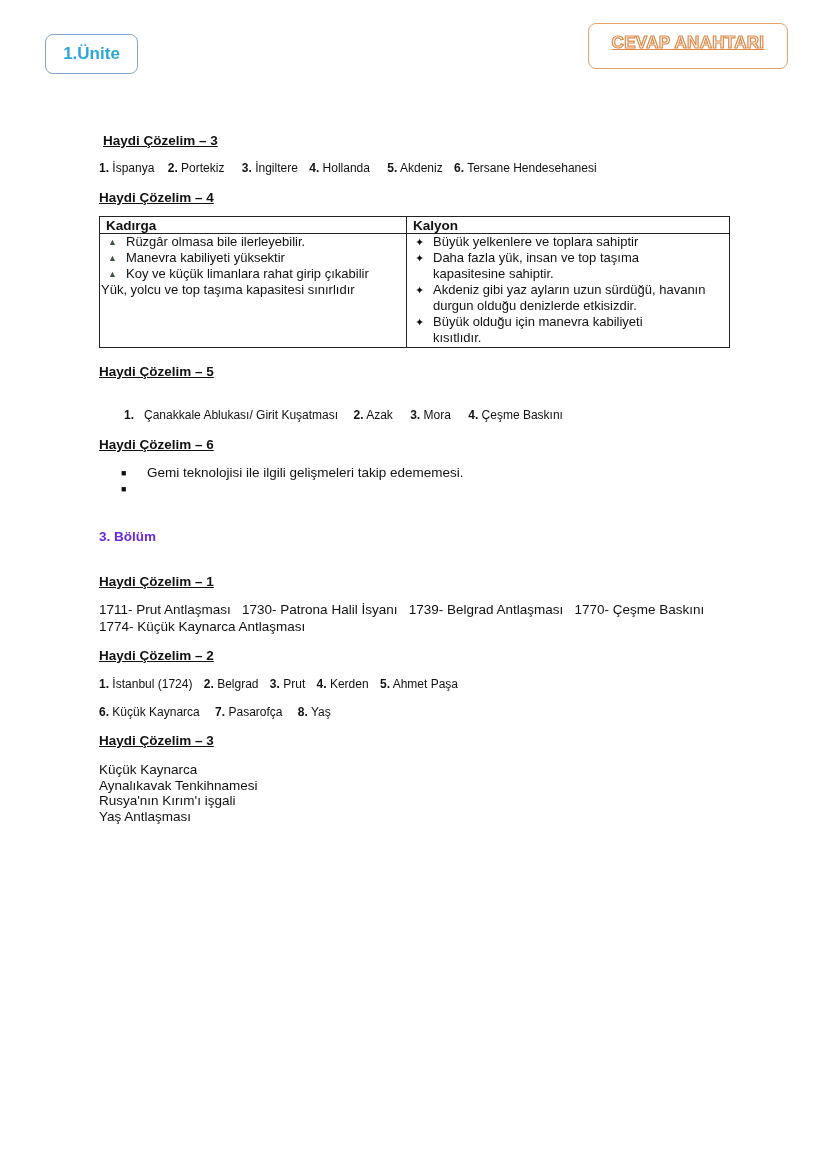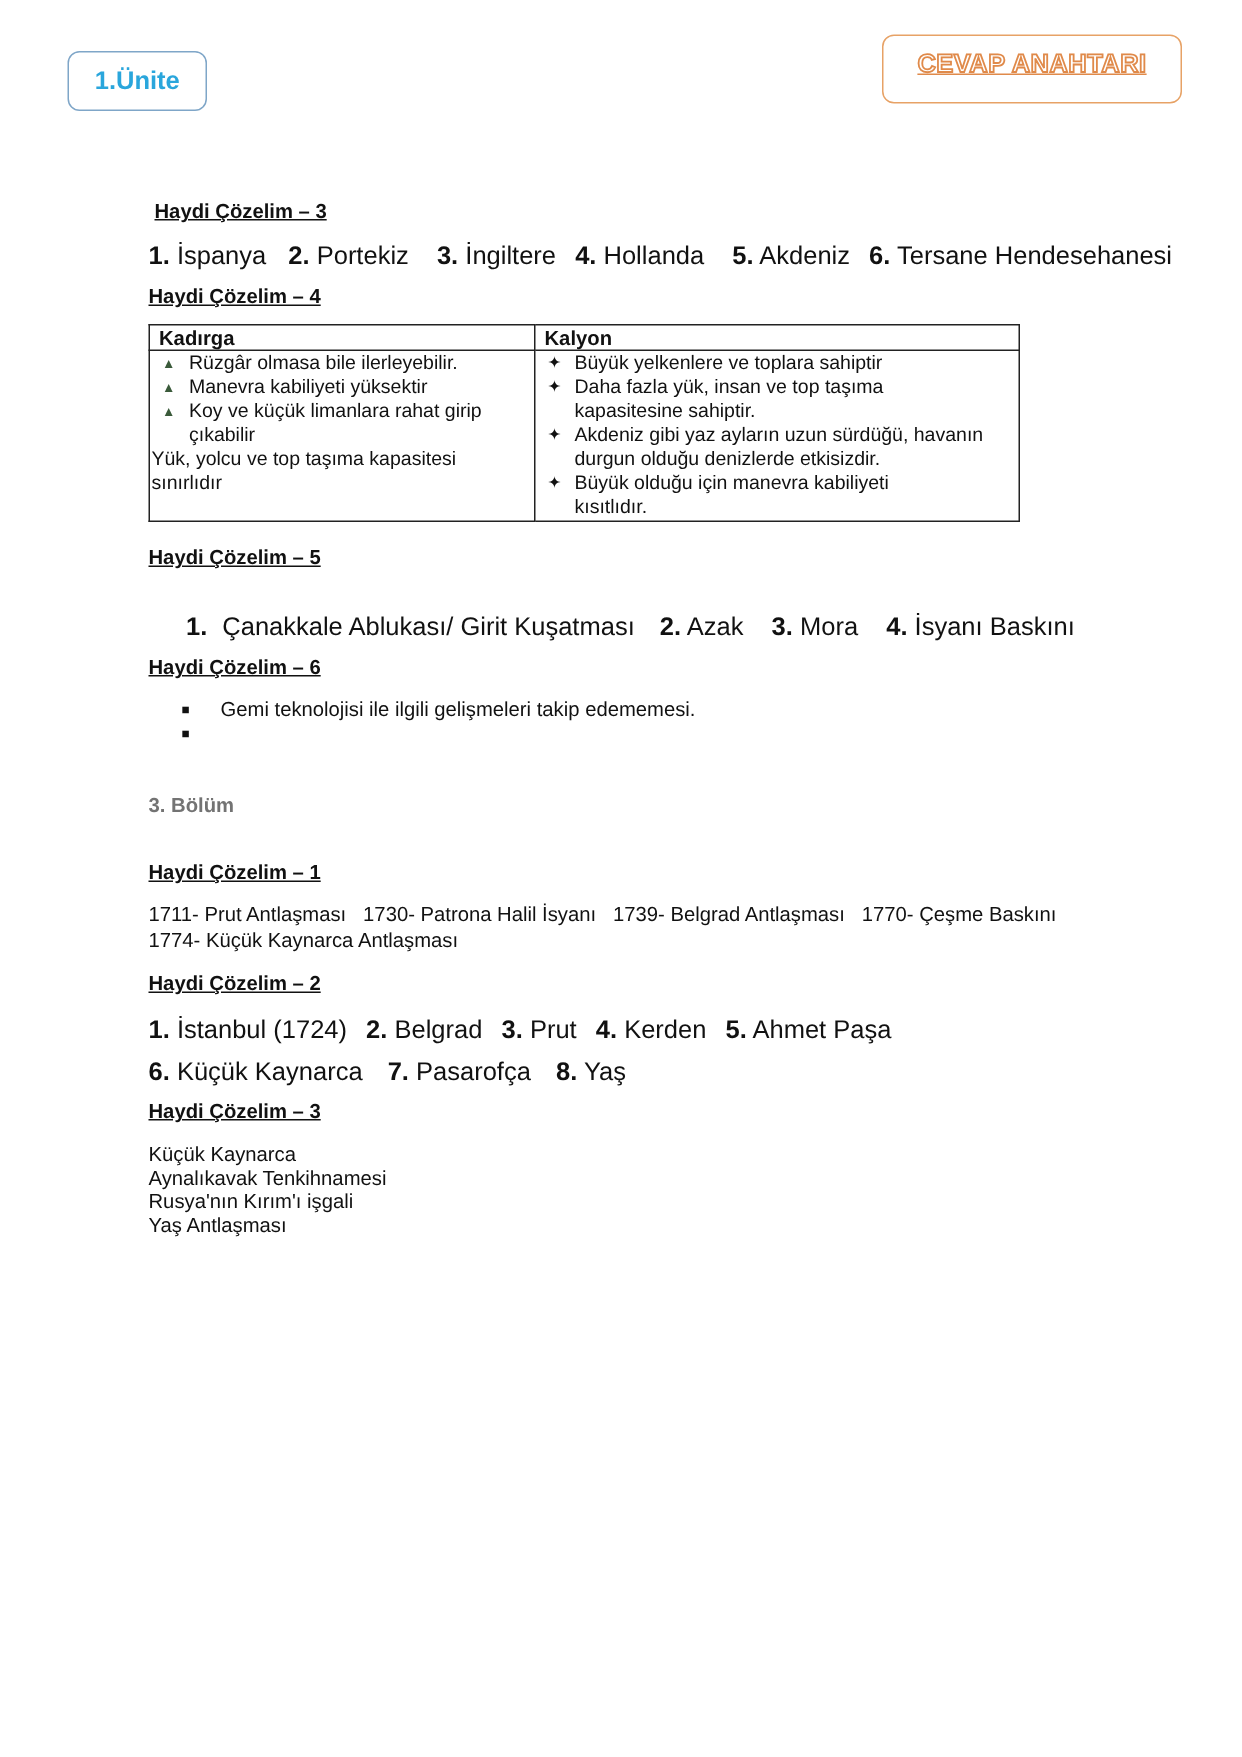--- a/index.html
+++ b/index.html
@@ -18,41 +18,41 @@
     border: 1.5px solid #e7a266; border-radius: 8px; box-sizing: border-box;
     display: flex; align-items: flex-start; justify-content: center; padding-top: 9px;
     font-weight: bold; font-size: 17px; color: #fff;
     -webkit-text-stroke: 1.2px #e08a4a; letter-spacing: 0.3px; text-decoration: underline;
   }
   .content { position: absolute; left: 99px; top: 0; width: 640px; }
   .h {
     position: absolute; font-weight: bold; text-decoration: underline;
     font-size: 13.5px; white-space: nowrap;
   }
-  .line { position: absolute; white-space: nowrap; font-size: 17px; }
+  .line { position: absolute; white-space: nowrap; font-size: 12px; }
   .line b { font-weight: bold; }
   .sp { display: inline-block; }
   table.cmp {
-    position: absolute; left: 0; top: 216px; width: 581px;
+    position: absolute; left: 0; top: 216px; width: 631px;
     border-collapse: collapse; font-size: 13px;
   }
   table.cmp td, table.cmp th {
     border: 1px solid #222; vertical-align: top; padding: 0 6px; text-align: left;
   }
   table.cmp th { font-weight: bold; font-size: 13.5px; padding-top: 1px; }
   table.cmp td.l { width: 303px; }
   .bl { display: flex; line-height: 16px; }
   .bl .mk { width: 18px; flex: none; text-align: left; padding-left: 2px; }
   .bl .mk.tri { color: #3a5a3a; font-size: 9px; line-height: 16px; }
   .bl .mk.star { color: #111; font-size: 11px; }
   .plain { line-height: 16px; }
   .bul6 { position: absolute; display: flex; font-size: 13.5px; white-space: nowrap; line-height: 16px; }
   .bul6 .sq { width: 26px; padding-left: 22px; font-size: 9px; line-height: 16px; }
   .section-title {
-    position: absolute; color: #737373; font-weight: bold; font-size: 13.5px;
+    position: absolute; color: #6d28d9; font-weight: bold; font-size: 13.5px;
   }
   .plainline { position: absolute; font-size: 13.5px; white-space: nowrap; line-height: 16px; }
 </style>
 </head>
 <body>
 
 <div class="unit-badge">
   <span>1.Ünite</span>
 </div>
 <div class="key-badge">
@@ -114,21 +114,21 @@
       </td>
     </tr>
   </tbody>
     </table>
 
   <div class="h" style="left:0; top:364px;">Haydi Çözelim – 5</div>
   <div class="line" style="left:25px; top:408px;">
     <b>1.</b><span class="sp" style="width:10px"></span><span>Çanakkale Ablukası/ Girit Kuşatması</span><span class="sp" style="width:12px"></span>
     <b>2.</b> <span>Azak</span><span class="sp" style="width:14px"></span>
     <b>3.</b> <span>Mora</span><span class="sp" style="width:14px"></span>
-    <b>4.</b> <span>İsyanı Baskını</span>
+    <b>4.</b> <span>Çeşme Baskını</span>
   </div>
 
   <div class="h" style="left:0; top:437px;">Haydi Çözelim – 6</div>
   <div class="bul6" style="left:0; top:465px;">
       <span class="sq">■</span>
       <span>Gemi teknolojisi ile ilgili gelişmeleri takip edememesi.</span>
     </div>
   <div class="bul6" style="left:0; top:481px;">
       <span class="sq">■</span>
     </div>

